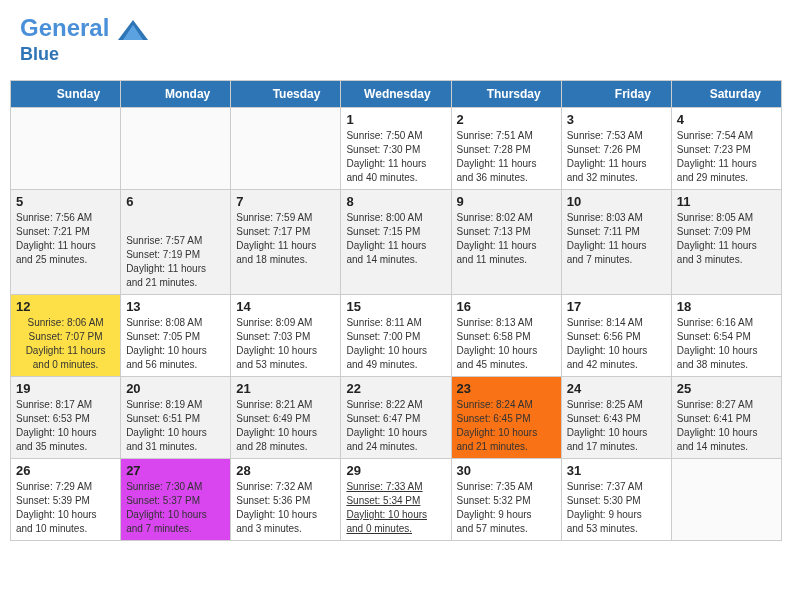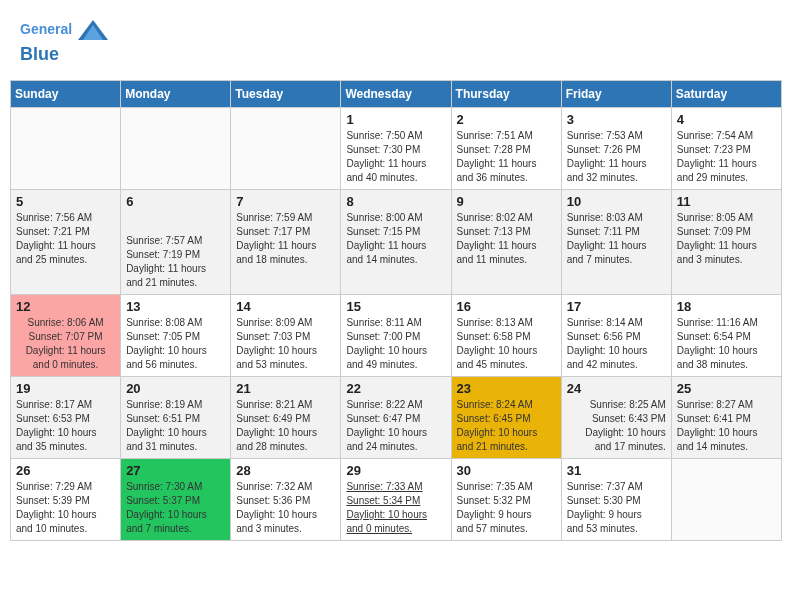--- a/index.html
+++ b/index.html
@@ -15,21 +15,21 @@
       justify-content: space-between;
       align-items: flex-start;
       margin-bottom: 10px;
       padding: 5px 10px;
     }
     .logo {
       display: flex;
       align-items: center;
     }
     .logo-text {
-      font-size: 14px;
+      font-size: 24px;
       font-weight: bold;
       color: #333;
       line-height: 1.1;
     }
     .logo-text span {
       color: #4a90d9;
     }
     .logo-icon {
       width: 30px;
       height: 30px;
@@ -48,22 +48,22 @@
       color: #555;
     }
     .calendar {
       width: 100%;
       border-collapse: collapse;
       font-size: 11px;
     }
     .calendar th {
       background: #2e75b6;
       color: #fff;
-      text-align: left;
-      padding: 6px 4px;
+      text-align: right;
+      padding: 6px 20px;
       font-size: 12px;
       font-weight: bold;
       border: 1px solid #ccc;
     }
     .calendar td {
       border: 1px solid #ccc;
       vertical-align: top;
       padding: 4px 5px;
       width: calc(100% / 7);
       min-height: 80px;
@@ -204,21 +204,21 @@
         </td>
         <td style="background: rgb(242, 242, 242);">
           <span class="day-number">11</span>
           <div class="day-info" style="white-space: pre-line;">Sunrise: 8:05 AM
 Sunset: 7:09 PM
 Daylight: 11 hours
 and 3 minutes.</div>
         </td>
       </tr>
       <tr>
-        <td style="background: #fca5a5;">
+        <td style="background: #fde047;">
           <span class="day-number">12</span>
           <div class="day-info" style="white-space: pre-line; text-align: center;">Sunrise: 8:06 AM
 Sunset: 7:07 PM
 Daylight: 11 hours
 and 0 minutes.</div>
         </td>
         <td style="background: rgb(255, 255, 255);">
           <span class="day-number">13</span>
           <div class="day-info" style="white-space: pre-line;">Sunrise: 8:08 AM
 Sunset: 7:05 PM
@@ -248,21 +248,21 @@
         </td>
         <td style="background: rgb(255, 255, 255);">
           <span class="day-number">17</span>
           <div class="day-info" style="white-space: pre-line;">Sunrise: 8:14 AM
 Sunset: 6:56 PM
 Daylight: 10 hours
 and 42 minutes.</div>
         </td>
         <td style="background: rgb(255, 255, 255);">
           <span class="day-number">18</span>
-          <div class="day-info" style="white-space: pre-line;">Sunrise: 11:16 AM
+          <div class="day-info" style="white-space: pre-line;">Sunrise: 6:16 AM
 Sunset: 6:54 PM
 Daylight: 10 hours
 and 38 minutes.</div>
         </td>
       </tr>
       <tr>
         <td style="background: rgb(242, 242, 242);">
           <span class="day-number">19</span>
           <div class="day-info" style="white-space: pre-line;">Sunrise: 8:17 AM
 Sunset: 6:53 PM
@@ -283,51 +283,51 @@
 Daylight: 10 hours
 and 28 minutes.</div>
         </td>
         <td style="background: rgb(242, 242, 242);">
           <span class="day-number">22</span>
           <div class="day-info" style="white-space: pre-line;">Sunrise: 8:22 AM
 Sunset: 6:47 PM
 Daylight: 10 hours
 and 24 minutes.</div>
         </td>
-        <td style="background: #eab308;">
+        <td style="background: #f97316;">
           <span class="day-number">23</span>
           <div class="day-info" style="white-space: pre-line;">Sunrise: 8:24 AM
 Sunset: 6:45 PM
 Daylight: 10 hours
 and 21 minutes.</div>
         </td>
         <td style="background: rgb(242, 242, 242);">
           <span class="day-number">24</span>
-          <div class="day-info" style="white-space: pre-line; text-align: right;">Sunrise: 8:25 AM
+          <div class="day-info" style="white-space: pre-line;">Sunrise: 8:25 AM
 Sunset: 6:43 PM
 Daylight: 10 hours
 and 17 minutes.</div>
         </td>
         <td style="background: rgb(242, 242, 242);">
           <span class="day-number">25</span>
           <div class="day-info" style="white-space: pre-line;">Sunrise: 8:27 AM
 Sunset: 6:41 PM
 Daylight: 10 hours
 and 14 minutes.</div>
         </td>
       </tr>
       <tr>
         <td style="background: rgb(255, 255, 255);">
           <span class="day-number">26</span>
           <div class="day-info" style="white-space: pre-line;">Sunrise: 7:29 AM
 Sunset: 5:39 PM
 Daylight: 10 hours
 and 10 minutes.</div>
         </td>
-        <td style="background: #22c55e;">
+        <td style="background: #d946ef;">
           <span class="day-number">27</span>
           <div class="day-info" style="white-space: pre-line;">Sunrise: 7:30 AM
 Sunset: 5:37 PM
 Daylight: 10 hours
 and 7 minutes.</div>
         </td>
         <td style="background: rgb(255, 255, 255);">
           <span class="day-number">28</span>
           <div class="day-info" style="white-space: pre-line;">Sunrise: 7:32 AM
 Sunset: 5:36 PM

